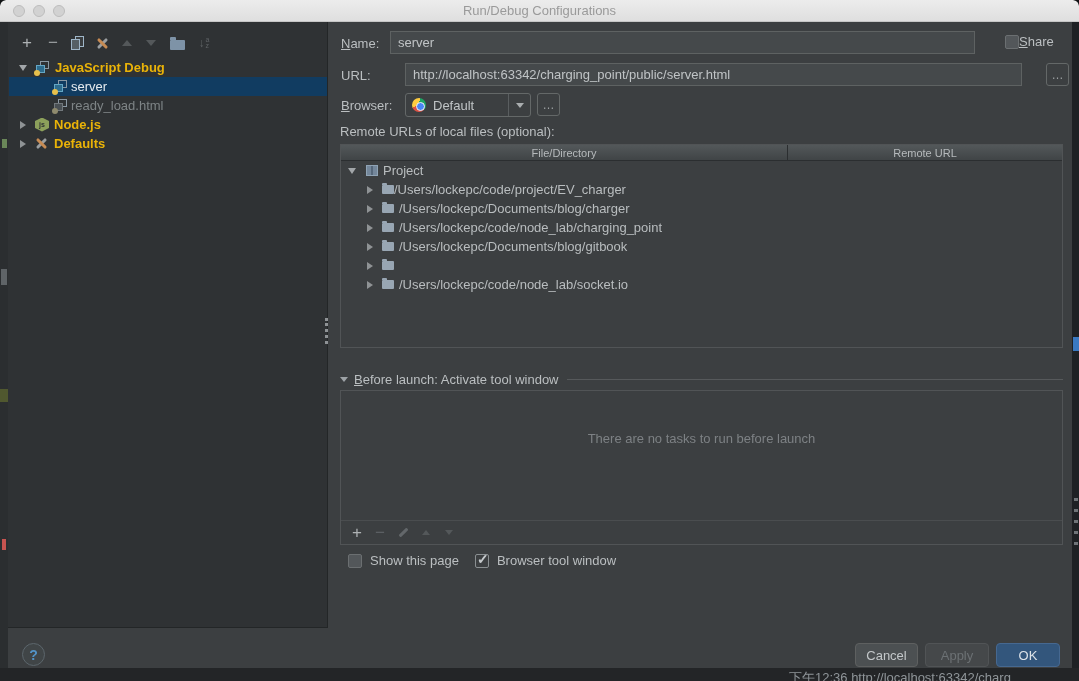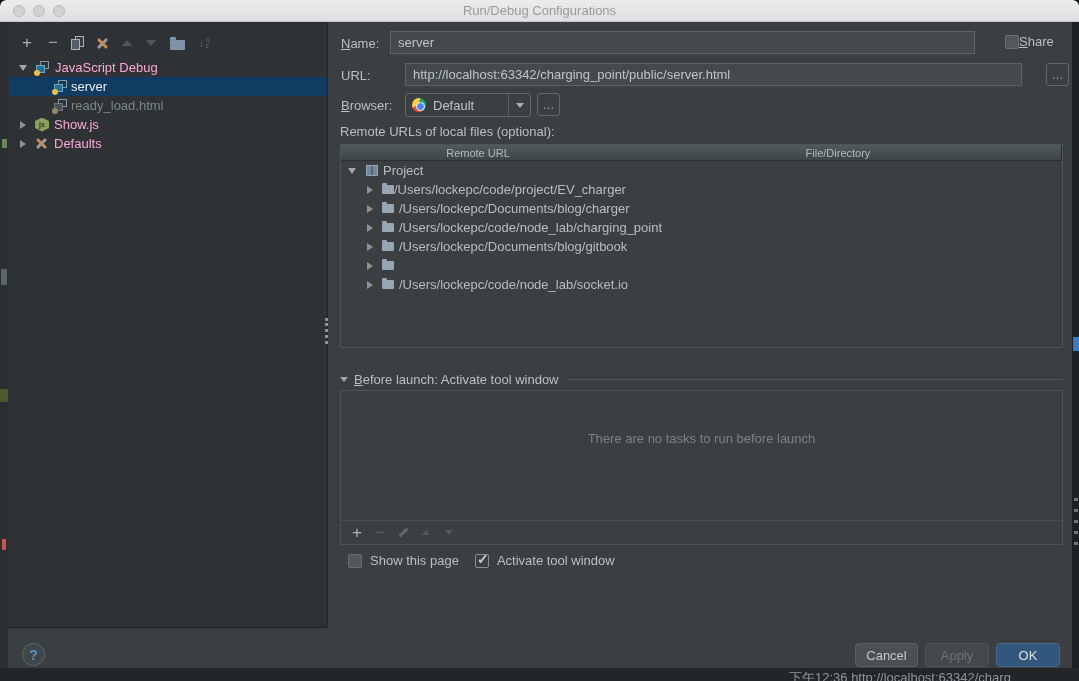--- a/index.html
+++ b/index.html
@@ -48,21 +48,21 @@
               background:#7E93A7; border-radius:1px 1px 0 0; }
   .sort-icon { display:flex; align-items:center; gap:1px; }
   .sort-icon .ar { color:#5E6265; font-size:12px; }
   .sort-icon .letters { display:flex; flex-direction:column; font-size:7px; line-height:6px; color:#5E6265; }
   .sort-icon .letters i::before{content:"a";font-style:normal}
   .sort-icon .letters b::before{content:"z";font-weight:normal}
 
   .trow { position:absolute; left:1px; width:318px; height:19px; display:flex;
           align-items:center; color:#BDC1C3; cursor:default; }
   .trow.selected { background:#113C61; color:#E2E7EA; }
-  .trow .bold { font-weight:normal; color:#f9a8d4; }
+  .trow .bold { font-weight:bold; color:#eab308; }
   .trow.selected .bold, .trow.selected .lbl { color:#E6EBEF; }
   .trow .dim { color:#7E8486; }
   .tri-exp { width:0;height:0;border-left:4.5px solid transparent;border-right:4.5px solid transparent;
              border-top:6px solid #A2A6A9; }
   .tri-col { width:0;height:0;border-top:4.5px solid transparent;border-bottom:4.5px solid transparent;
              border-left:6px solid #8F9395; }
   .jsd-icon { position:relative; width:14px; height:13px; }
   .jsd-icon .b { position:absolute; top:0; left:4px; width:9px; height:8px; border:1px solid #8A98A3; background:transparent; }
   .jsd-icon .f { position:absolute; top:4px; left:0; width:9px; height:8px; border:1px solid #64A7C6; background:#2E6C8D; }
   .jsd-icon .dot { position:absolute; bottom:-2px; left:-2px; width:6px; height:6px; border-radius:50%; background:#E8C04C; }
@@ -242,21 +242,21 @@
         <span style="margin-left:45px" class="jsd-icon gray">
             <i class="b"></i>
             <i class="f"></i>
             <i class="dot"></i>
           </span>
         <span style="margin-left:3px" class="dim">ready_load.html</span>
       </div>
       <div class="trow" style="top:93px">
         <span style="margin-left:11px" class="tri-col"></span>
         <span style="margin-left:9px" class="node-icon"></span>
-        <span style="margin-left:5px" class="bold">Show.js</span>
+        <span style="margin-left:5px" class="bold">Node.js</span>
       </div>
       <div class="trow" style="top:112px">
         <span style="margin-left:11px" class="tri-col"></span>
         <span style="margin-left:8px" class="wrench-icon"></span>
         <span style="margin-left:5px" class="bold">Defaults</span>
       </div>
     </div>
 
     <div class="splitter"></div>
 
@@ -282,22 +282,22 @@
         </span>
     </div>
     <div class="mini-btn" style="left:529px;top:71px">
       <span>…</span>
       </div>
 
     <div class="flabel" style="left:332px;top:102px">Remote URLs of local files (optional):</div>
 
     <div class="rtable">
       <div class="rhead">
+        <div class="hc hc1">File/Directory</div>
         <div class="hc hc2">Remote URL</div>
-        <div class="hc hc1">File/Directory</div>
       </div>
       <div class="rrow" style="padding-left:7px">
         <span class="tri-exp"></span>
         <span class="project-icon" style="margin-left:10px"></span>
         <span style="margin-left:5px">Project</span>
       </div>
       <div class="rrow" style="padding-left:26px">
         <span class="tri-col"></span>
         <span class="folder-small" style="margin-left:9px"></span>
         <span style="">/Users/lockepc/code/project/EV_charger</span>
@@ -351,21 +351,21 @@
         <span class="tt-icon">
           <span class="tri-down-sm"></span>
           </span>
       </div>
     </div>
 
     <div class="page-checks">
       <span class="checkbox"></span>
       <span class="gap-lbl">Show this page</span>
       <span class="checkbox second checked"></span>
-      <span class="gap-lbl">Activate tool window</span>
+      <span class="gap-lbl">Browser tool window</span>
     </div>
 
     <div class="help-btn">
       <span>?</span>
       </div>
     <div class="btn btn-cancel">Cancel</div>
     <div class="btn btn-apply">Apply</div>
     <div class="btn btn-ok">OK</div>
   </div>
 </div>

